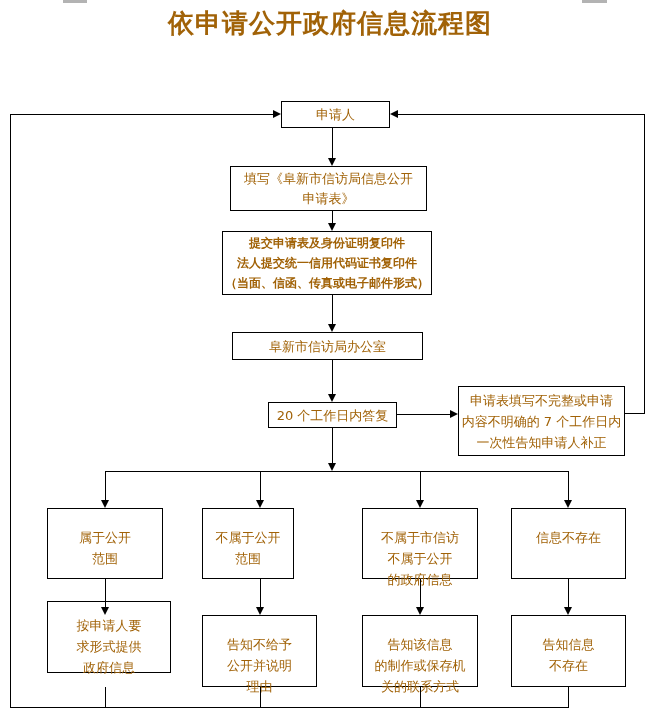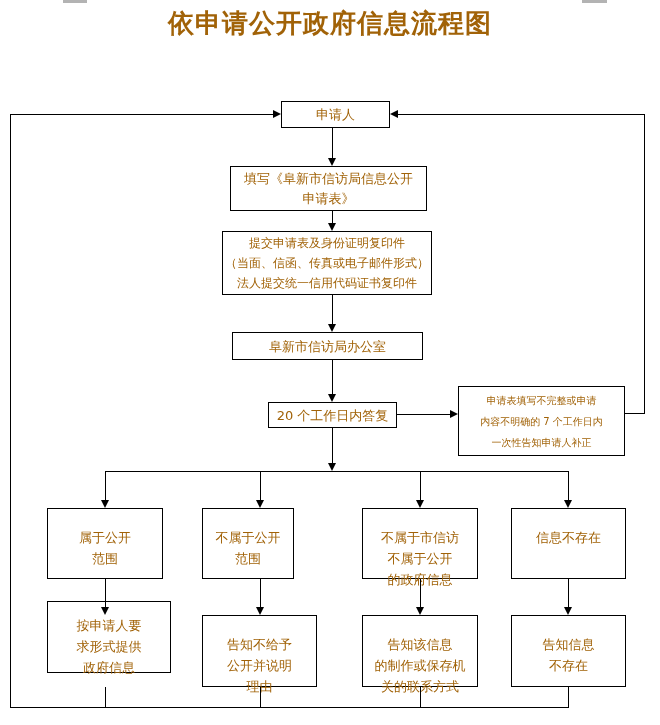--- a/index.html
+++ b/index.html
@@ -39,35 +39,35 @@
 
   <div class="box" style="left:281px;top:101px;width:109px;height:27px;">
     <div class="ln">申请人</div>
   </div>
 
   <div class="box" style="left:230px;top:166px;width:197px;height:45px;line-height:20px;">
     <div class="ln">填写《阜新市信访局信息公开</div>
     <div class="ln">申请表》</div>
   </div>
 
-  <div class="box" style="left:222px;top:231px;width:210px;height:64px;font-size:12px;line-height:20px;">
+  <div class="box" style="left:222px;top:231px;width:210px;height:64px;font-size:12px;line-height:20px;font-weight:bold;">
     <div class="ln">提交申请表及身份证明复印件</div>
+    <div class="ln">法人提交统一信用代码证书复印件</div>
     <div class="ln">（当面、信函、传真或电子邮件形式）</div>
-    <div class="ln">法人提交统一信用代码证书复印件</div>
   </div>
 
   <div class="box" style="left:232px;top:332px;width:191px;height:28px;">
     <div class="ln">阜新市信访局办公室</div>
   </div>
 
   <div class="box" style="left:268px;top:402px;width:129px;height:26px;">
     <div class="ln">20 个工作日内答复</div>
   </div>
 
-  <div class="box" style="left:458px;top:386px;width:167px;height:70px;font-size:10px;line-height:21px;">
+  <div class="box" style="left:458px;top:386px;width:167px;height:70px;font-size:13px;line-height:21px;">
     <div class="ln">申请表填写不完整或申请</div>
     <div class="ln">内容不明确的 7 个工作日内</div>
     <div class="ln">一次性告知申请人补正</div>
   </div>
 
   <div class="box top-align" style="left:47px;top:508px;width:116px;height:71px;">
     <div class="ln">属于公开</div>
     <div class="ln">范围</div>
   </div>
   <div class="box top-align" style="left:202px;top:508px;width:92px;height:71px;">

